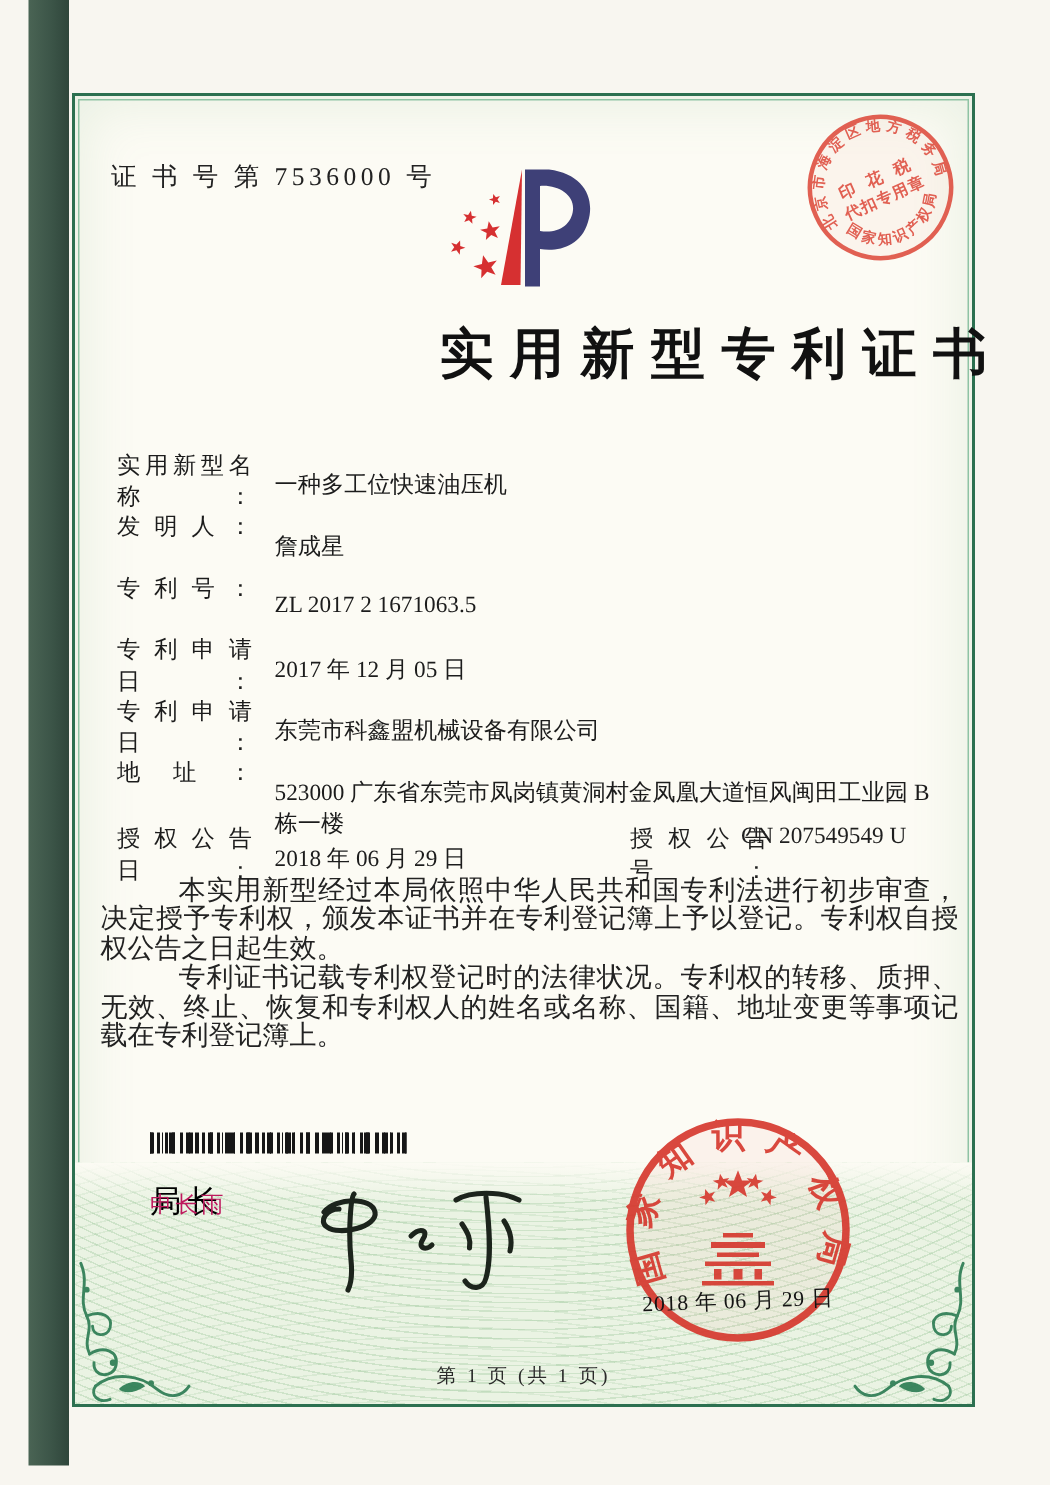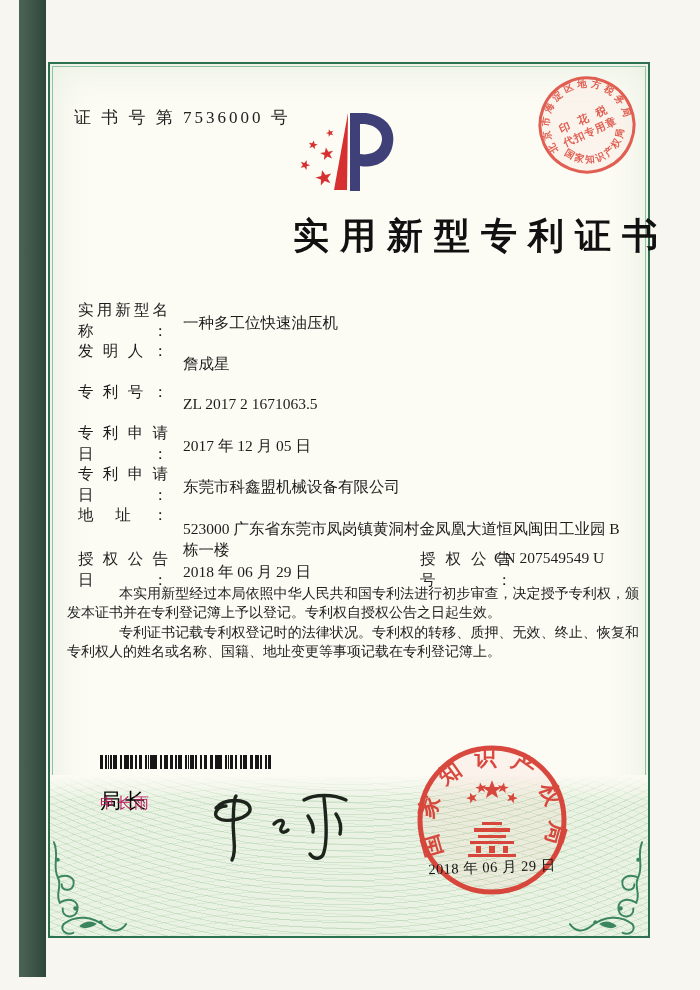--- a/index.html
+++ b/index.html
@@ -20,21 +20,21 @@
   .certno{position:absolute;left:74px;top:106px;font-size:17px;letter-spacing:3px;color:#222;}
   .title{position:absolute;left:48px;top:212px;width:621px;text-align:right;text-indent:11px;
          font-size:36px;font-weight:bold;letter-spacing:11px;color:#111;}
   .frow{position:absolute;left:0;top:0;width:700px;font-size:15.5px;}
   .flabel{position:absolute;left:78px;width:90px;display:inline-block;
           text-align:justify;text-align-last:justify;color:#1c1c1c;}
   .fvalue{position:absolute;left:183px;color:#1c1c1c;margin-top:13px;}
   .addr{width:440px;line-height:21px;}
   .plabel{position:absolute;left:396px;width:92px;text-align:justify;text-align-last:justify;margin-left:24px;}
   .pvalue{position:absolute;left:494px;}
-  .paras{position:absolute;left:67px;top:584px;width:572px;font-size:14px;line-height:19.4px;
+  .paras{position:absolute;left:67px;top:584px;width:572px;font-size:18px;line-height:19.4px;
          text-align:justify;color:#222;}
   .paras p{margin:0;text-indent:52px;}
   .barcode{position:absolute;left:100px;top:755px;width:171px;height:14px;
         background-image:
           repeating-linear-gradient(90deg,#161616 0 2px,transparent 2px 5px),
           repeating-linear-gradient(90deg,#161616 0 1px,transparent 1px 8px),
           repeating-linear-gradient(90deg,#161616 0 3px,transparent 3px 13px);}
   .dlabel{position:absolute;left:100px;top:787px;font-size:21px;letter-spacing:4px;
           font-family:"Liberation Sans","DejaVu Sans",sans-serif;color:#000000;}
   .dname{position:absolute;left:100px;top:794px;font-size:15px;letter-spacing:2px;
@@ -202,14 +202,15 @@
         <rect x="58" y="101" width="44" height="3"></rect>
         <rect x="64" y="106" width="5" height="7"></rect>
         <rect x="77" y="106" width="6" height="7"></rect>
         <rect x="91" y="106" width="5" height="7"></rect>
         <rect x="56" y="114" width="48" height="3"></rect>
       </g>
     </g>
   </svg>
   <div class="sealdate">2018 年 06 月 29 日</div>
 
+  <div class="footer">第 1 页 (共 1 页)</div>
 
 </div>
 
 </body></html>

